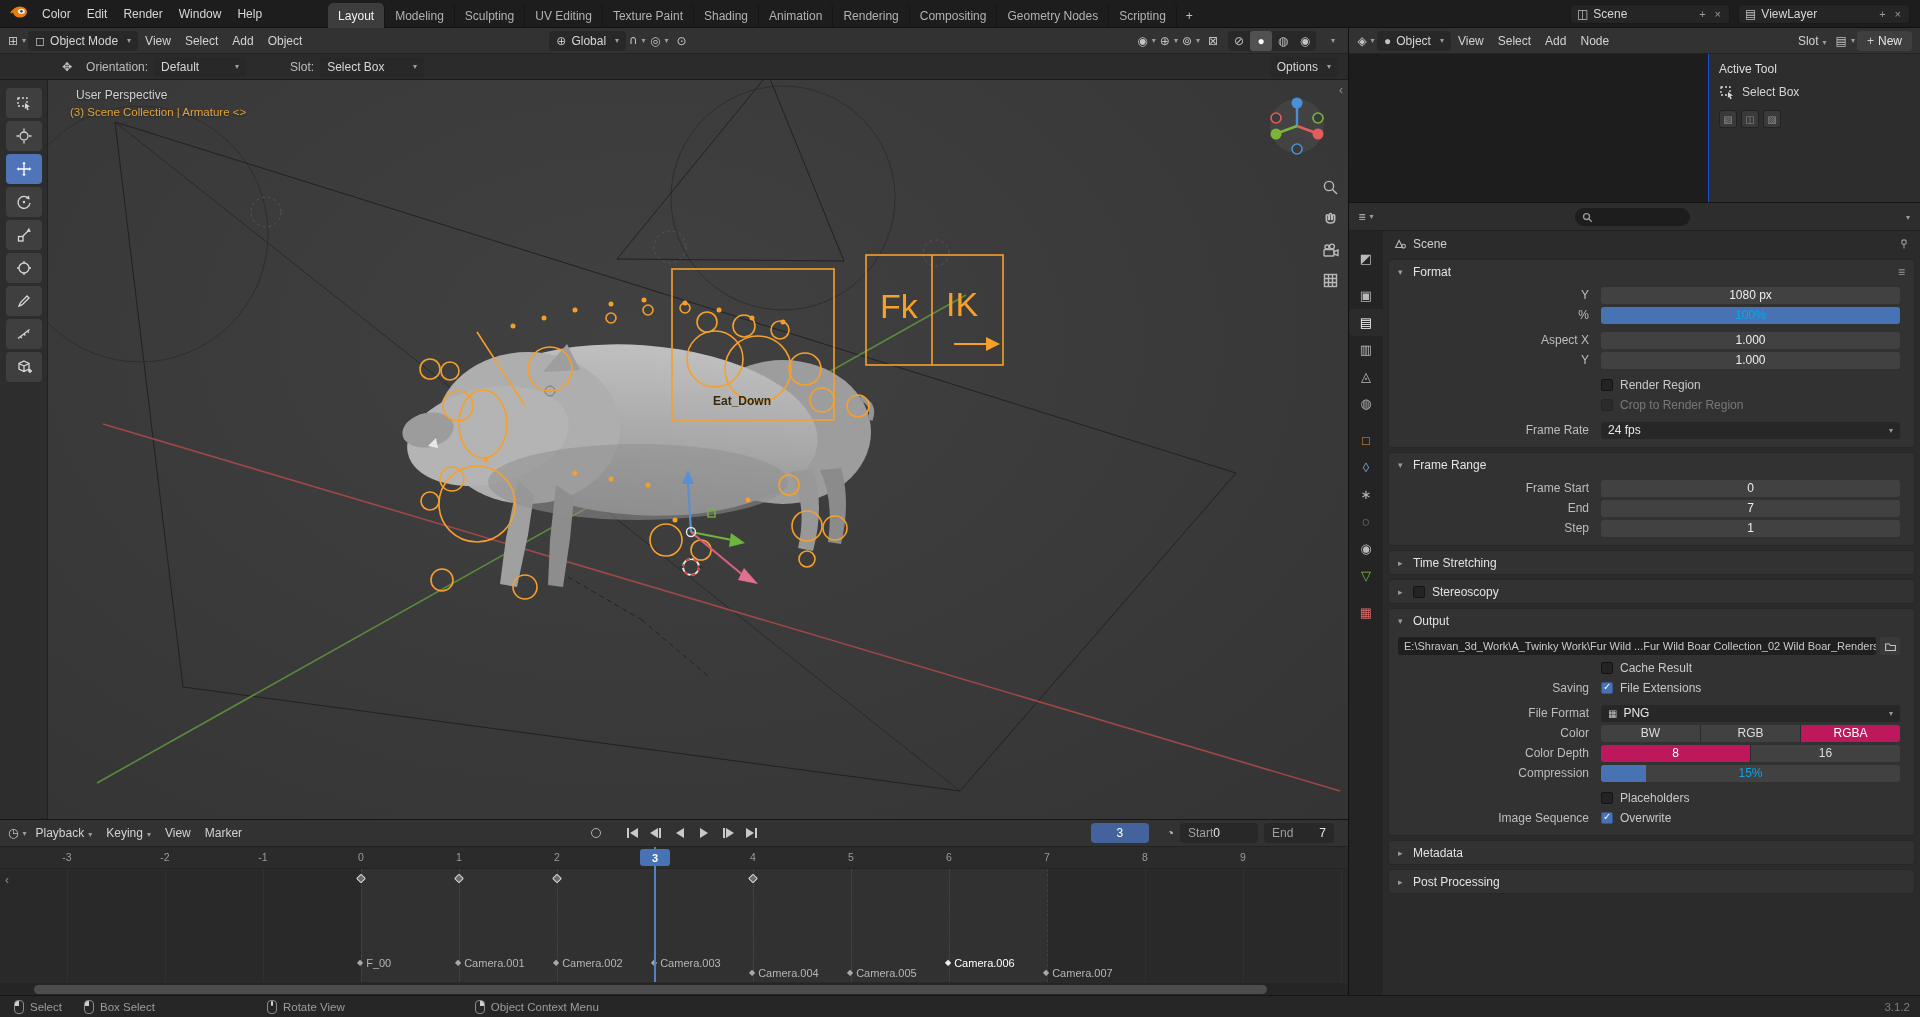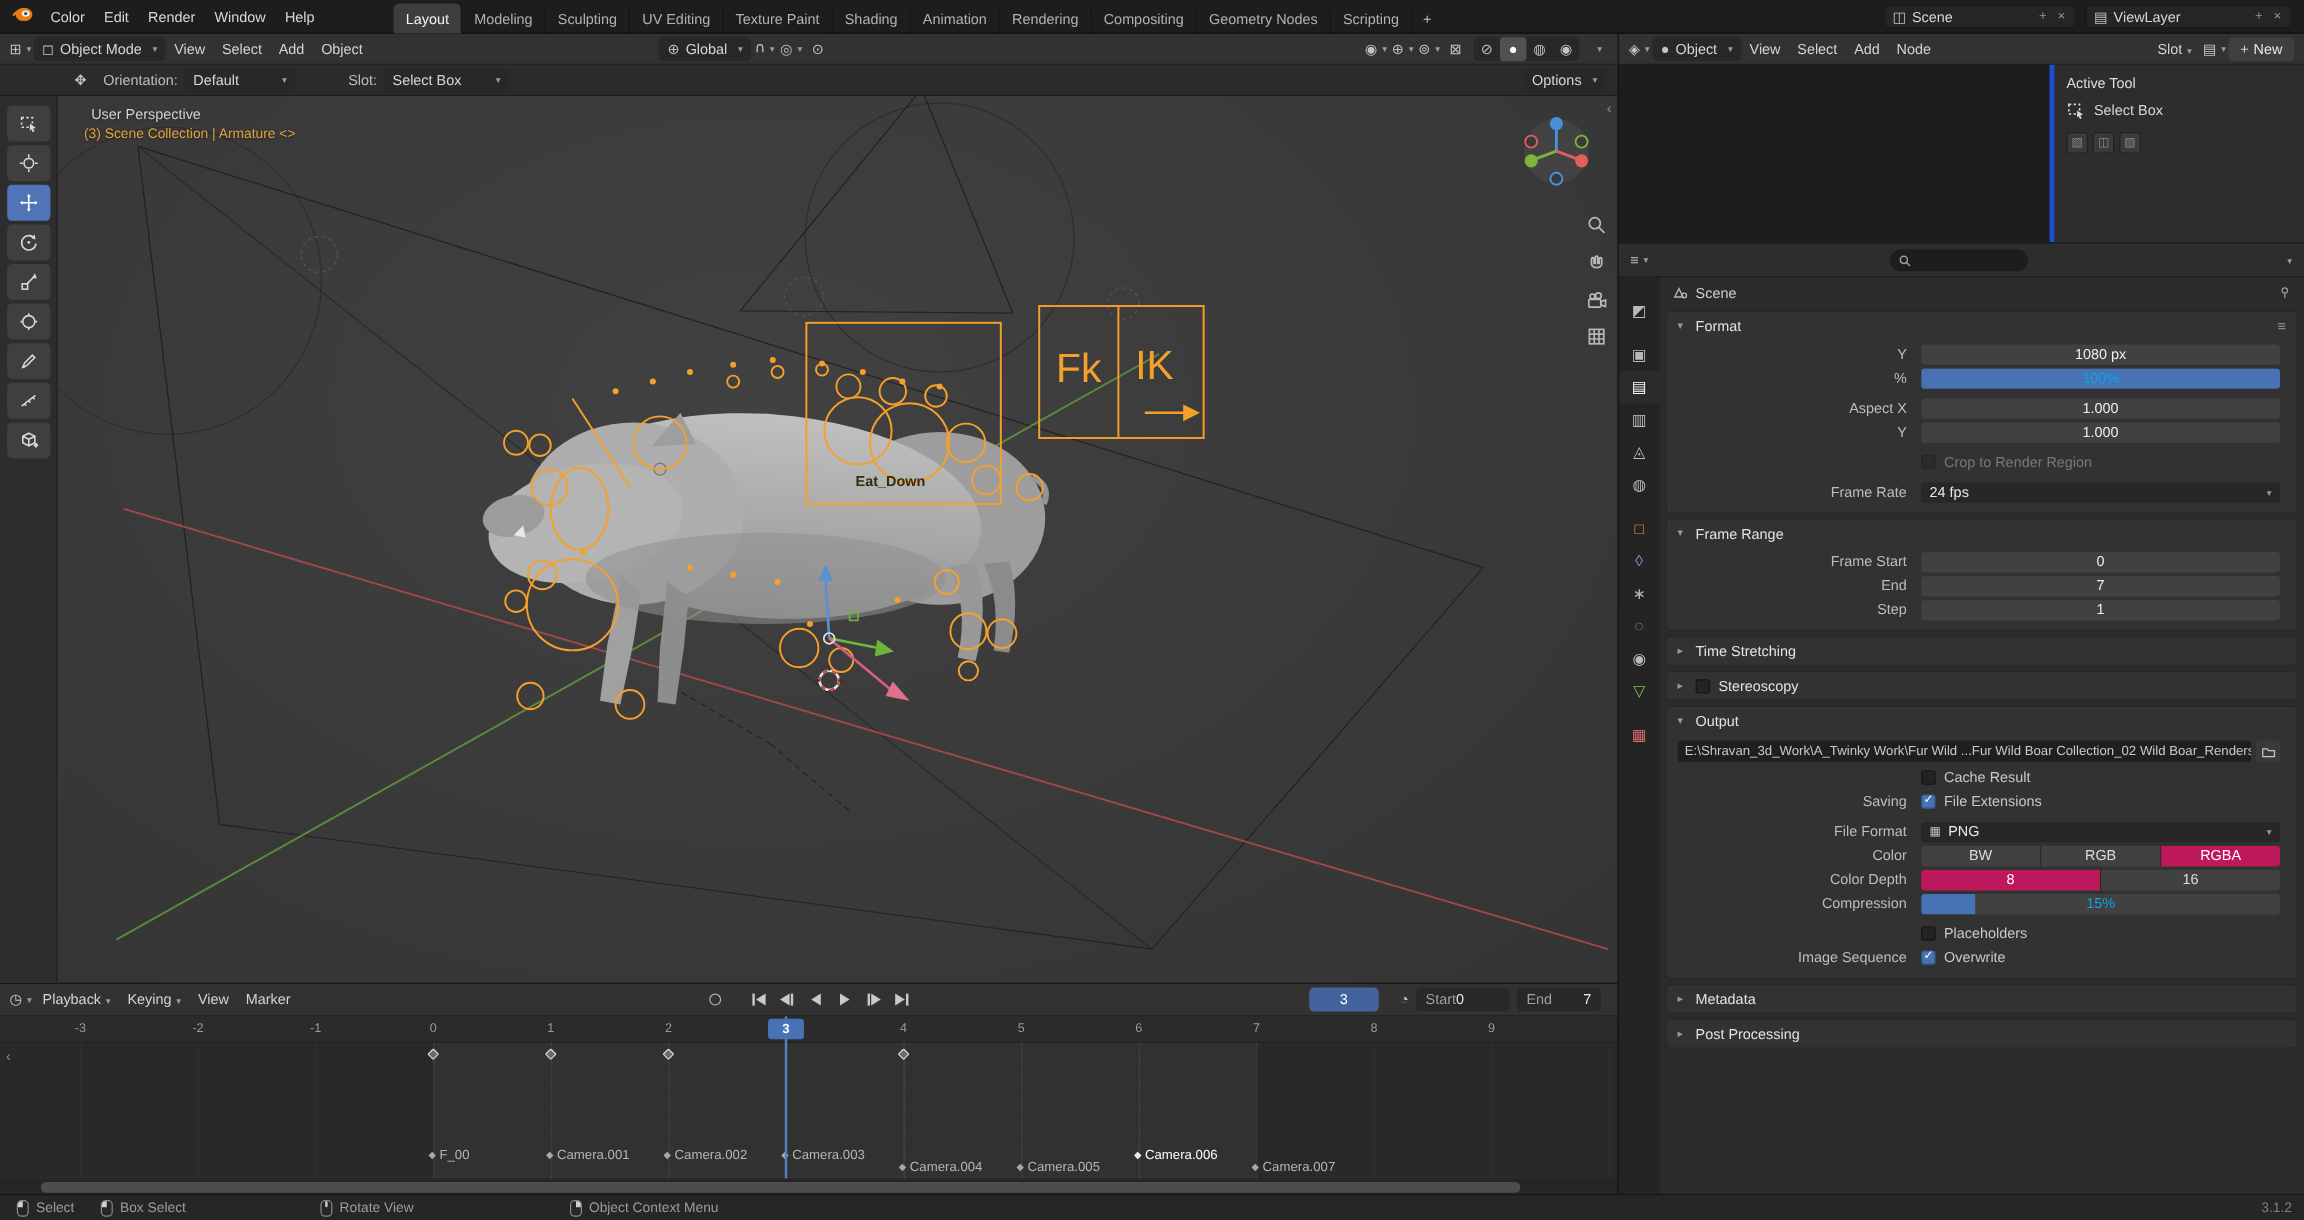--- a/index.html
+++ b/index.html
@@ -70,21 +70,21 @@
   .pbtn{display:flex;align-items:center;justify-content:center;width:22px;height:20px;border-radius:3px}
   .tri{width:0;height:0;border-top:5px solid transparent;border-bottom:5px solid transparent}
   .tri.r{border-left:8px solid #c9c9c9}
   .tri.l{border-right:8px solid #c9c9c9}
   .bar{width:2px;height:10px;background:#c9c9c9;margin:0 1px}
 
   
   #shader-editor{position:absolute;left:1348px;top:28px;width:572px;height:174px;background:#1d1d1d;border-left:1px solid #101010}
   #se-header{position:relative;height:26px;background:#323232;display:flex;align-items:center;border-bottom:1px solid #232323}
   #se-body{position:absolute;left:0;top:26px;right:0;bottom:0;background:#1d1d1d}
-  #npanel{position:absolute;right:0;top:0;width:212px;bottom:0;background:#2d2d2d;border-left:4px solid #1d4ed8;padding:8px 10px}
+  #npanel{position:absolute;right:0;top:0;width:212px;bottom:0;background:#2d2d2d;border-left:1px solid #1d4ed8;padding:8px 10px}
   .np-title{color:#dedede;margin-bottom:8px}
   .np-row{display:flex;align-items:center;gap:7px;margin-bottom:10px}
   .np-thumbs{display:flex;gap:4px}
   .np-thumb{width:18px;height:18px;background:#3a3a3a;border:1px solid #222;border-radius:3px;display:flex;align-items:center;justify-content:center;color:#8a8a8a;font-size:10px}
   .newbtn{display:flex;align-items:center;gap:4px;background:#3f3f3f;border-radius:4px;height:20px;padding:0 10px;color:#e5e5e5}
 
   
   #properties{position:absolute;left:1348px;top:202px;width:572px;height:793px;background:#2b2b2b;border-left:1px solid #101010;border-top:1px solid #151515}
   #prop-header{position:relative;height:28px;background:#2d2d2d;border-bottom:1px solid #202020;display:flex;align-items:center}
   #searchbox{position:absolute;right:230px;top:5px;width:115px;height:18px;background:#1d1d1d;border-radius:9px;display:flex;align-items:center;padding:0 7px;gap:5px}
@@ -742,20 +742,27 @@
               <div class="numfield">1.000</div>
             </div>
         </div>
         <div class="prow">
           <div class="plabel">Y</div>
           <div class="pfield">
               <div class="numfield">1.000</div>
             </div>
         </div>
         <div class="pgap"></div>
+        <div class="prow">
+          <div class="plabel"></div>
+          <div class="pfield">
+            <span class="cb"></span>
+            <span class="cblabel">Render Region</span>
+          </div>
+        </div>
         <div class="prow dis">
           <div class="plabel"></div>
           <div class="pfield">
             <span class="cb"></span>
             <span class="cblabel">Crop to Render Region</span>
           </div>
         </div>
         <div class="pgap"></div>
         <div class="prow">
           <div class="plabel">Frame Rate</div>

